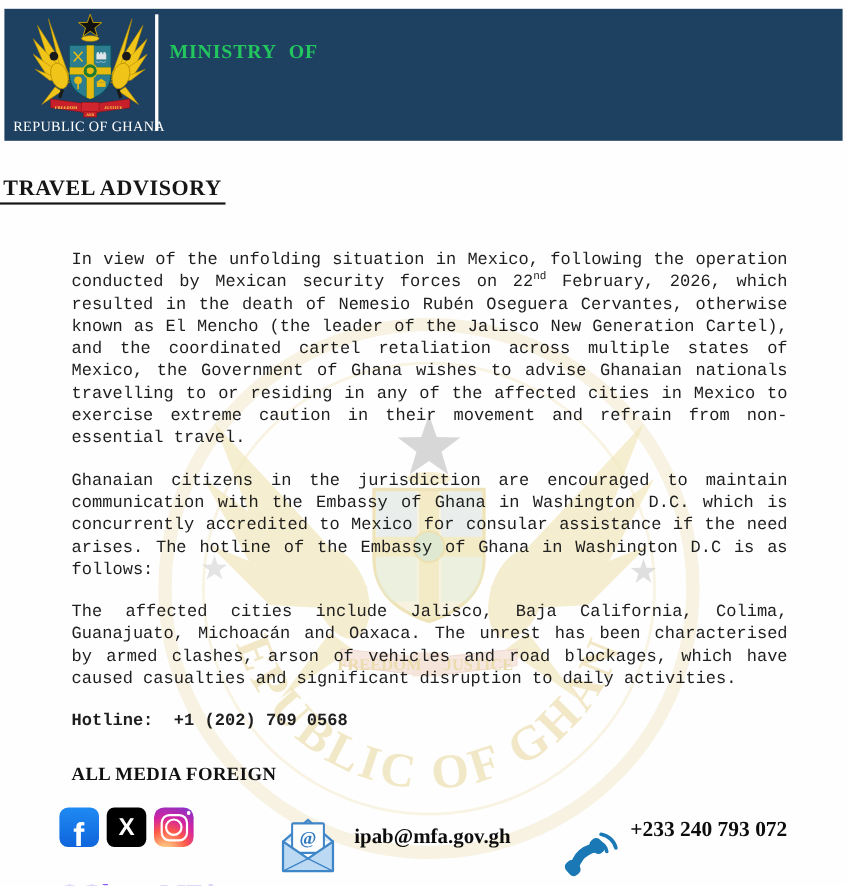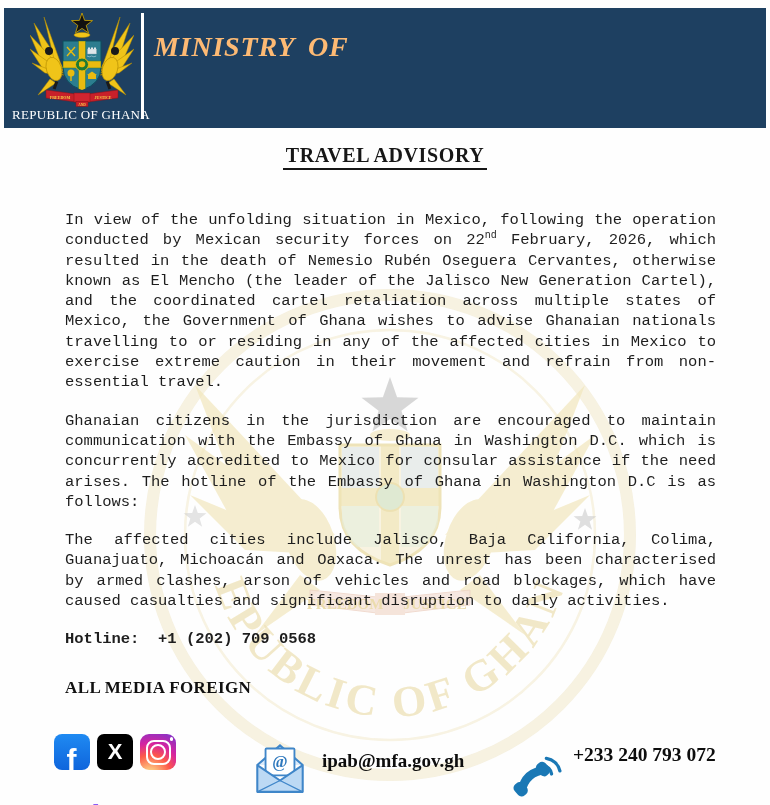--- a/index.html
+++ b/index.html
@@ -14,28 +14,28 @@
   }
   .coat{position:absolute;left:26px;top:3px;width:104px;height:96px;}
   .republic{
     position:absolute;left:8px;bottom:5px;color:#ffffff;
     font-size:13px;letter-spacing:0.3px;white-space:nowrap;
   }
   .hdr-divider{
     position:absolute;left:137px;top:5px;height:106px;width:2.5px;background:#ffffff;
   }
   .ministry{
-    position:absolute;left:150px;top:25px;color:#fdba74;font-weight:bold;
-    font-size:28px;line-height:28px;letter-spacing:0.8px;word-spacing:6px;font-style:italic;
+    position:absolute;left:150px;top:25px;color:#22c55e;font-weight:bold;
+    font-size:18px;line-height:28px;letter-spacing:0.8px;word-spacing:6px;
   }
   
   .watermark{position:absolute;left:105px;top:235px;width:570px;height:570px;z-index:0;}
   
   .doc{position:absolute;top:128px;left:0;right:0;z-index:1;}
-  .title-wrap{text-align:center;margin-top:16px;}
+  .title-wrap{margin-top:32px;}
   .title{
     display:inline-block;font-size:20px;font-weight:bold;letter-spacing:0.6px;
     border-bottom:2.5px solid #161616;padding:0 3px 1px 3px;color:#161616;
   }
   .content{margin:40px 54px 0 65px;}
   .content p{
     font-size:15.5px;line-height:20.3px;text-align:justify;margin:0 0 18px 0;font-family:Liberation Mono, monospace;
   }
   .content sup{font-size:10px;line-height:0;}
   .hotline{font-weight:bold;margin-bottom:24px !important;}

